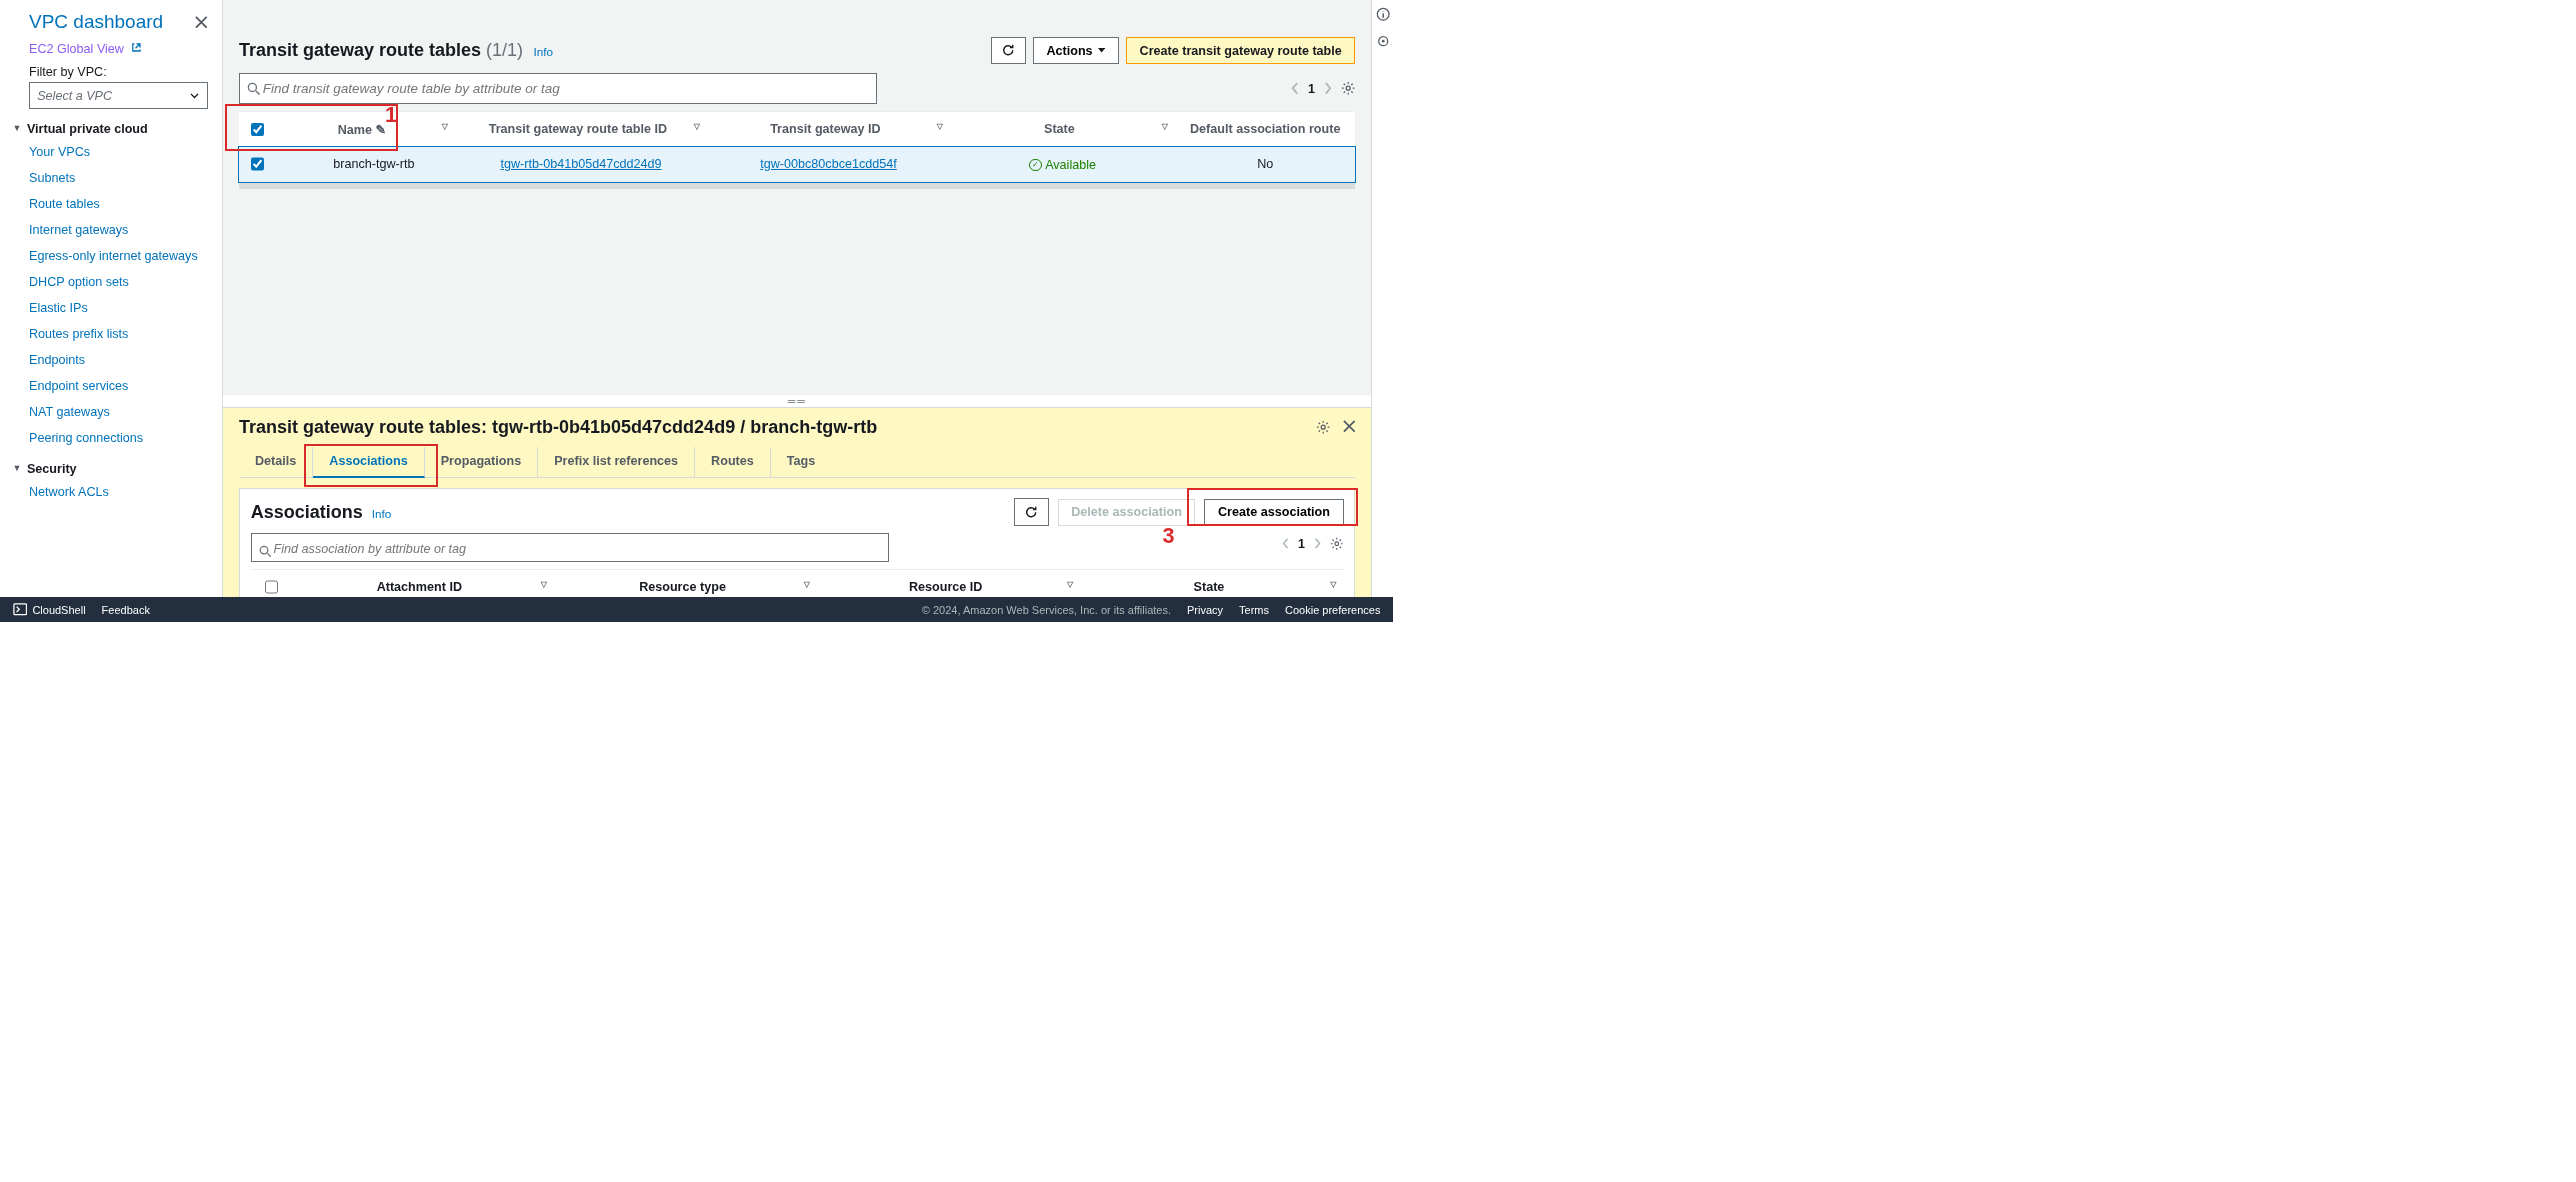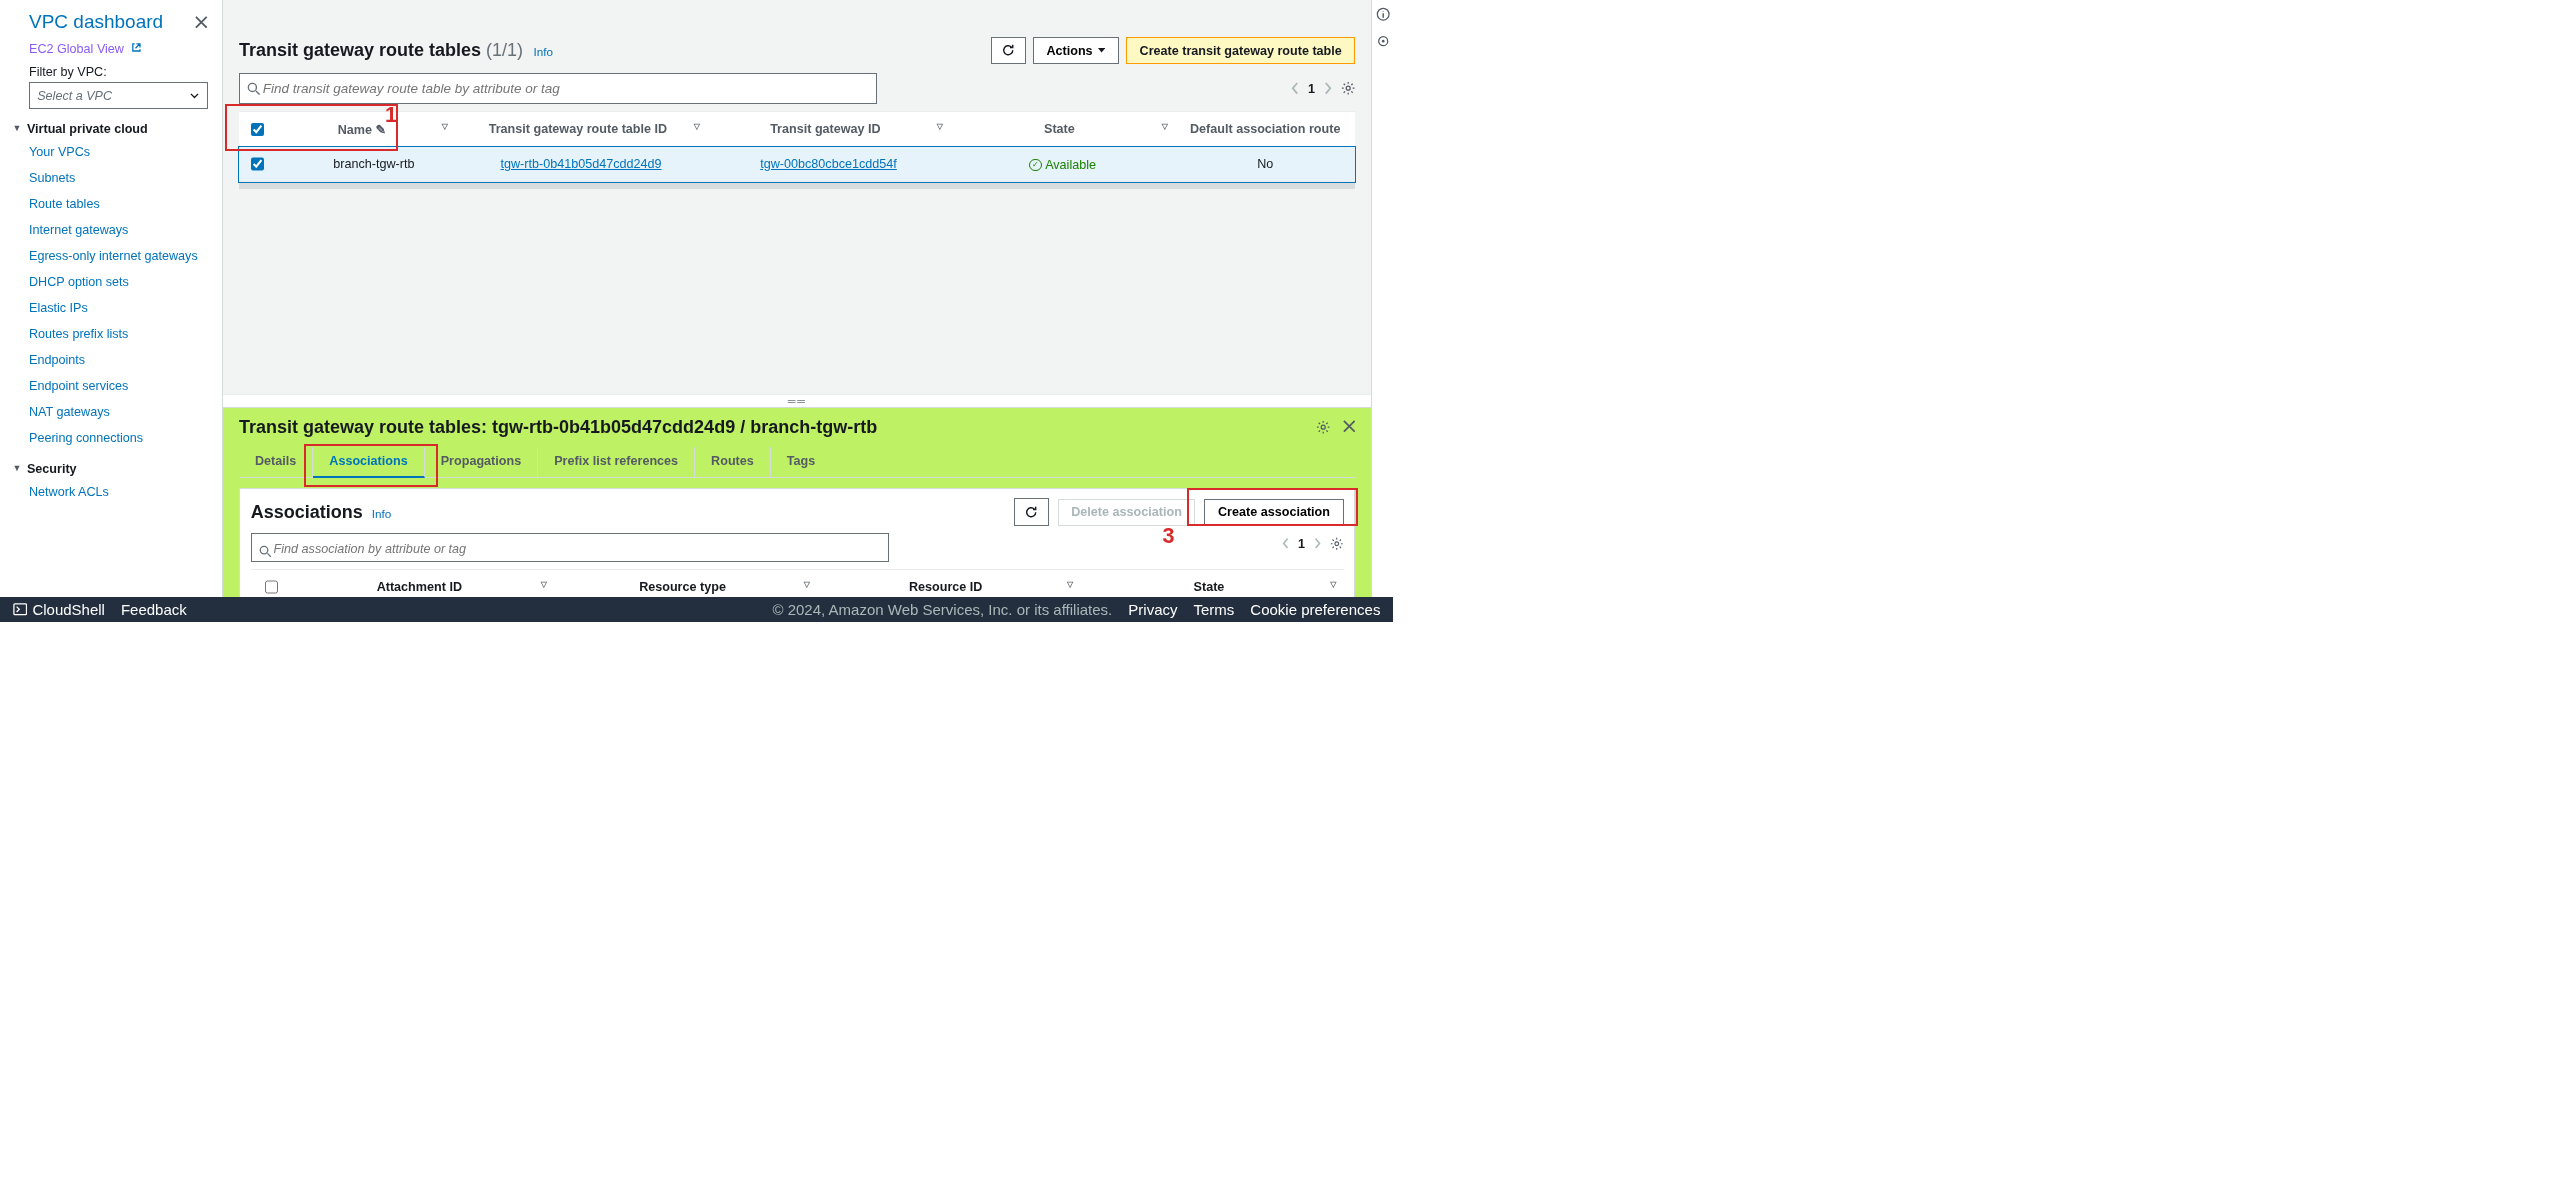--- a/index.html
+++ b/index.html
@@ -46,42 +46,42 @@
   tr.row-sel { outline:0.9px solid #0073bb;}
   .chk { width:32px; text-align:center;}
   input[type=checkbox]{ width:13.5px; height:13.5px; accent-color:#0073bb;}
   a.link { color:#0073bb; text-decoration:underline;}
   .avail { color:#1d8102; display:inline-flex; align-items:center; gap:3.6px;}
   .avail-ico { width:12.6px; height:12.6px; border:1.3px solid #1d8102; border-radius:50%; display:inline-flex; align-items:center; justify-content:center; font-size:8px; color:#1d8102;}
   .redbox { border:2.7px solid #d82a2a; position:absolute; pointer-events:none;}
   .anno { position:absolute; color:#d82a2a; font-weight:700; font-size:21.6px; pointer-events:none;}
   .drag-handle { text-align:center; color:#687078; background:#fff; border-top:0.9px solid #eaeded; cursor:row-resize; font-size:10.8px; letter-spacing:1.8px;}
   
-  .detail { background:#bef264; border-top:0.9px solid #d5dbdb; padding:9px 16px 0 16px; flex:1; display:flex; flex-direction:column; min-height:0;}
+  .detail { background:#fef9c3; border-top:0.9px solid #d5dbdb; padding:9px 16px 0 16px; flex:1; display:flex; flex-direction:column; min-height:0;}
   .detail-head { display:flex; align-items:center; justify-content:space-between;}
   .detail-head .dtitle { font-size:18px; font-weight:700;}
   .detail-right { display:flex; gap:12.6px; color:#545b64;}
   .tabs { display:flex; gap:0; border-bottom:0.9px solid #d5dbdb; margin-top:9px;}
   .tab { padding:7.2px 16px; color:#545b64; font-weight:700; cursor:pointer; border-right:0.9px solid #d5dbdb;}
   .tab:last-child{border-right:none;}
   .tab.active { color:#0073bb; border-bottom:2.7px solid #0073bb; margin-bottom:-0.9px;}
   .assoc-box { border:0.9px solid #d5dbdb; margin-top:10.8px; padding:9px 10.8px 0 10.8px; background:#fff;}
   .assoc-head { display:flex; justify-content:space-between; align-items:center;}
   .assoc-head .atitle { font-size:18px; font-weight:700;}
   .assoc-actions { display:flex; gap:9px; align-items:flex-end;margin-left:44px;}
   .btn.disabled { color:#aab7b8; border-color:#d5dbdb; cursor:not-allowed; font-weight:700;}
   .assoc-search { border:0.9px solid #687078; background:#fff; display:flex; align-items:flex-end; padding:3.6px 7.2px; height:29px; width:638px; margin-top:7.2px;}
   .assoc-search input { border:none; outline:none; flex:1; font-size:12.6px; font-style:italic; color:#687078;}
   .assoc-table th { font-weight:700; color:#16191f;}
   .empty { text-align:center; padding:12.6px 0 5.4px 0;}
   .empty .et { font-weight:700; font-size:13.5px;}
   .empty .es { color:#545b64; margin-top:1.8px; font-size:12.6px;}
   .hscroll-top { height:7.2px; background:#d9dcdd;}
   
-  .footer { position:absolute; bottom:0; left:0; right:0; height:25px; background:#232f3e; color:#fff; display:flex; align-items:center; justify-content:space-between; padding:0 12.6px; font-size:15px;}
+  .footer { position:absolute; bottom:0; left:0; right:0; height:25px; background:#232f3e; color:#fff; display:flex; align-items:center; justify-content:space-between; padding:0 12.6px; font-size:11px;}
   .footer .fl { display:flex; gap:16px; align-items:center;}
   .footer a { color:#fff; text-decoration:none; cursor:pointer;}
   .footer .cs { display:inline-flex; align-items:center; gap:5.4px;}
   .right-rail { width:21.6px; border-left:0.9px solid #d5dbdb; background:#fff; display:flex; flex-direction:column; align-items:center; padding-top:7.2px; gap:12.6px; color:#545b64;}
   svg { display:block;}
   .pencil{ color:#545b64;}
 </style>
 </head>
 <body>
 

